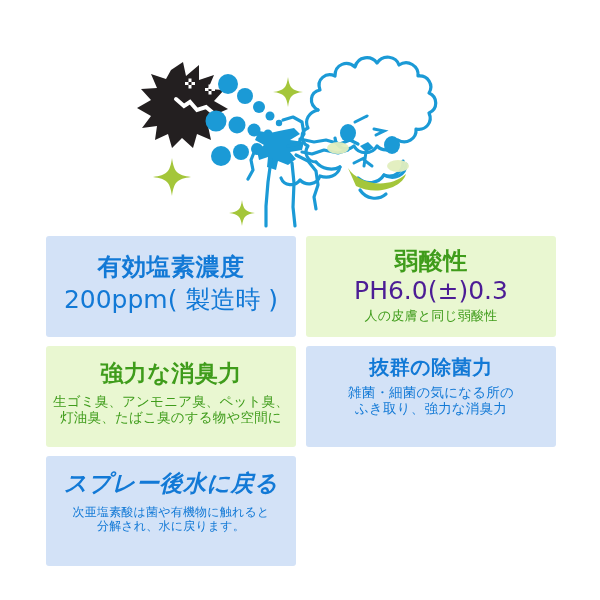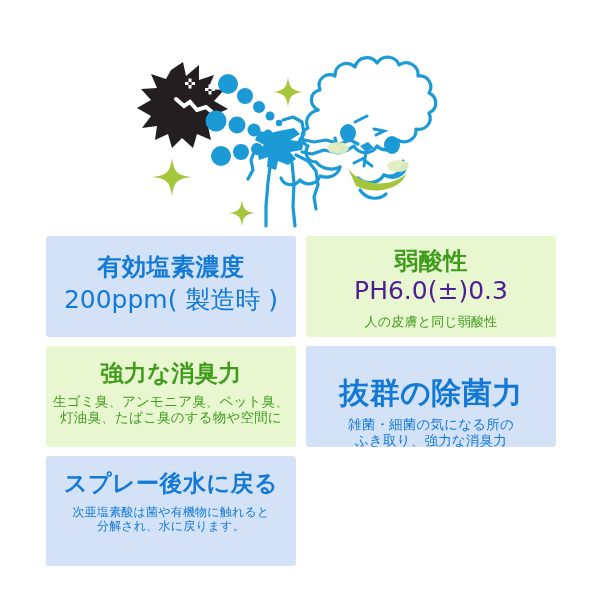--- a/index.html
+++ b/index.html
@@ -79,29 +79,29 @@
   .card.blue .sub   { color: #1279d6; }
   .card.green .title { color: #3f9c1b; }
   .card.green .sub   { color: #3f9c1b; }
 
   
   #card-chlorine .title { font-size: 24px; margin-top: 16px; }
   #card-chlorine .value { font-size: 25px; color: #1279d6; margin-top: 2px; letter-spacing: 0px; }
 
   #card-ph .title { font-size: 24px; margin-top: 10px; }
   #card-ph .value { font-size: 25px; color: #4c1d95; margin-top: 1px; letter-spacing: 0px; }
-  #card-ph .sub   { font-size: 13px; margin-top: 9px; }
+  #card-ph .sub   { font-size: 13px; margin-top: 3px; }
 
   #card-deodor .title { font-size: 23px; margin-top: 13px; }
   #card-deodor .sub   { font-size: 13.5px; margin-top: 7px; }
 
-  #card-steril .title { font-size: 30px; margin-top: 28px; }
+  #card-steril .title { font-size: 20px; margin-top: 8px; }
   #card-steril .sub   { font-size: 13.5px; margin-top: 7px; }
 
-  #card-water .title { font-size: 23px; margin-top: 13px; }
+  #card-water .title { font-size: 23px; margin-top: 13px; font-style: italic; }
   #card-water .sub   { font-size: 12px; margin-top: 8px; }
 
   #card-lot .title { font-size: 23px; margin-top: 10px; }
   #card-lot .sub   { font-size: 13.5px; margin-top: 7px; }
 </style>
 </head>
 <body>
 
 <div id="page">
 

